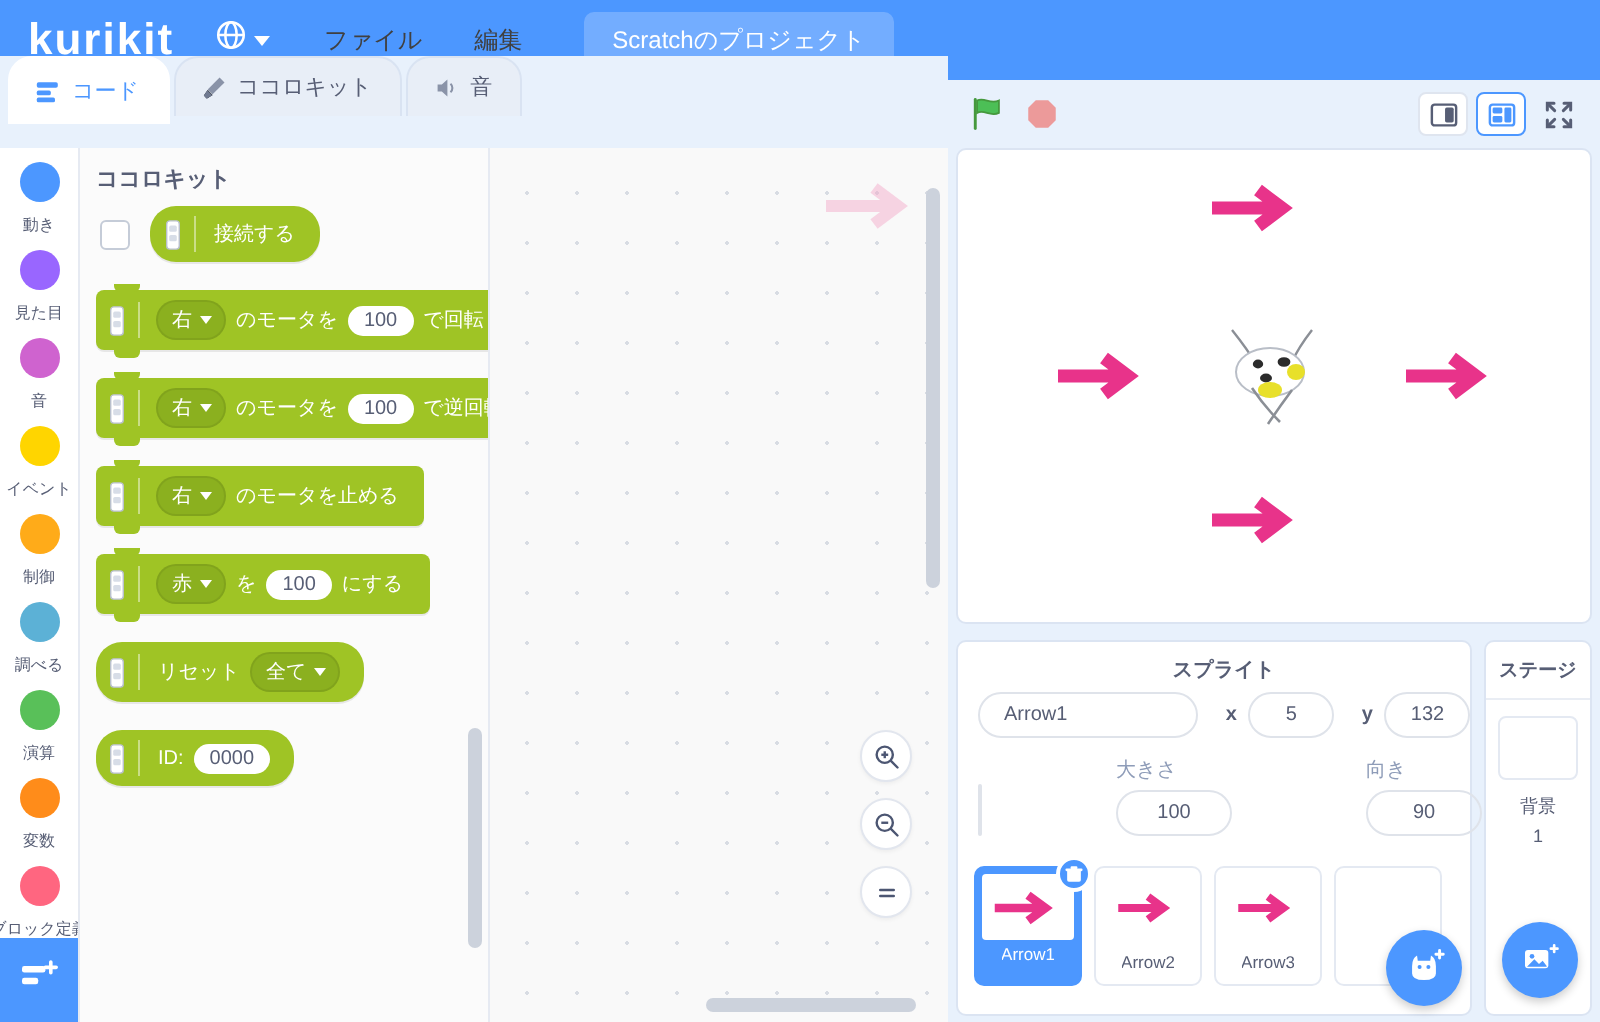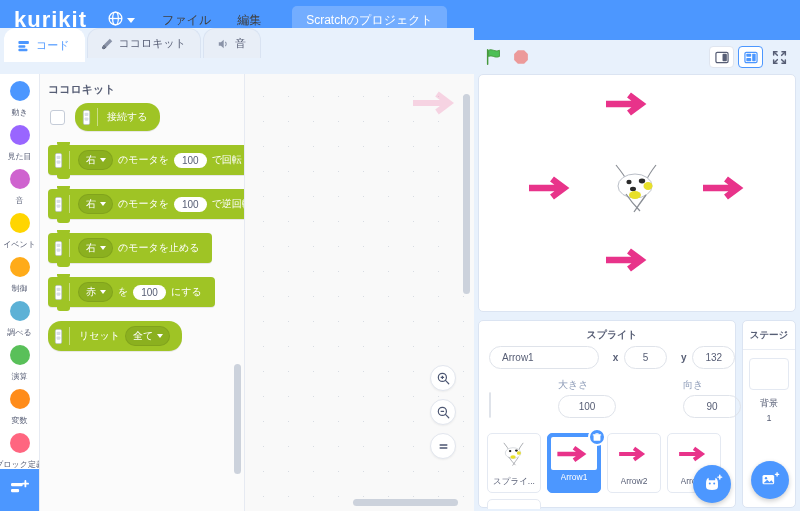--- a/index.html
+++ b/index.html
@@ -462,20 +462,33 @@
               </svg>
           </span>
           <span class="blk-txt">リセット</span>
           <span class="dd">
             <span>全て</span>
             <span class="tri"></span>
           </span>
         </span>
       </div>
 
+      <div class="blk-row" style="margin-left:8px;">
+        <span class="blk round" style="margin-left:0;">
+          <span class="blk-ico">
+            <svg viewBox="0 0 14 20" width="11" height="17">
+                <rect x="3" y="1" width="8" height="18" rx="2" fill="#fff" stroke="#b9c0cc" stroke-width="0.9"></rect>
+                <rect x="4.6" y="4" width="4.8" height="4" rx="1" fill="#d7dde7"></rect>
+                <rect x="4.6" y="10" width="4.8" height="4" rx="1" fill="#d7dde7"></rect>
+              </svg>
+          </span>
+          <span class="blk-txt">ID:</span>
+          <span class="numin">0000</span>
+        </span>
+      </div>
 
 
       <div class="pal-vscroll"></div>
     </div>
 
     <div class="workspace">
       <div class="ghost-arrow">
         <svg width="50" height="26" viewBox="0 0 50 26">
           <path d="M2 13 H34 M26 4 L38 13 L26 22" stroke="#f4a7c8" stroke-width="6" fill="none" stroke-linecap="butt" stroke-linejoin="miter"></path>
         </svg>
@@ -622,36 +635,20 @@
         <span class="cap">大きさ</span>
         <div class="sp-val2">100</div>
       </div>
       <div class="sp-col">
         <span class="cap">向き</span>
         <div class="sp-val2">90</div>
       </div>
     </div>
 
     <div class="sprite-list">
-      <div class="sp-card">
-        <span class="thumb">
-          <svg width="32" height="30" viewBox="0 0 66 62">
-            <path d="M12 8 Q20 18 24 25" stroke="#8b8f96" stroke-width="1.5" fill="none"></path>
-            <path d="M52 8 Q45 17 42 24" stroke="#8b8f96" stroke-width="1.5" fill="none"></path>
-            <ellipse cx="31" cy="29" rx="16" ry="11" fill="#fff" stroke="#b9bec7" stroke-width="1.1"></ellipse>
-            <ellipse cx="25" cy="25" rx="2.6" ry="2.2" fill="#2b2b2b"></ellipse>
-            <ellipse cx="38" cy="24" rx="3" ry="2.3" fill="#2b2b2b"></ellipse>
-            <ellipse cx="43" cy="29" rx="4.3" ry="3.8" fill="#e8e02a"></ellipse>
-            <ellipse cx="31" cy="37" rx="5.6" ry="3.6" fill="#e8e02a"></ellipse>
-            <path d="M22 37 Q28 46 36 54" stroke="#8b8f96" stroke-width="1.4" fill="none"></path>
-            <path d="M42 38 Q36 46 30 55" stroke="#8b8f96" stroke-width="1.4" fill="none"></path>
-          </svg>
-        </span>
-        <span class="nm">スプライ...</span>
-      </div>
 
       <div class="sp-card sel">
         <span class="del-badge">
           <svg width="10" height="10" viewBox="0 0 14 14" fill="#fff">
             <rect x="2.2" y="4" width="9.6" height="8.4" rx="1.2"></rect>
             <rect x="4.6" y="1.6" width="4.8" height="2" rx="0.8"></rect>
             <rect x="1" y="3.2" width="12" height="1.8" rx="0.9"></rect>
           </svg>
         </span>
         <span class="thumb">

